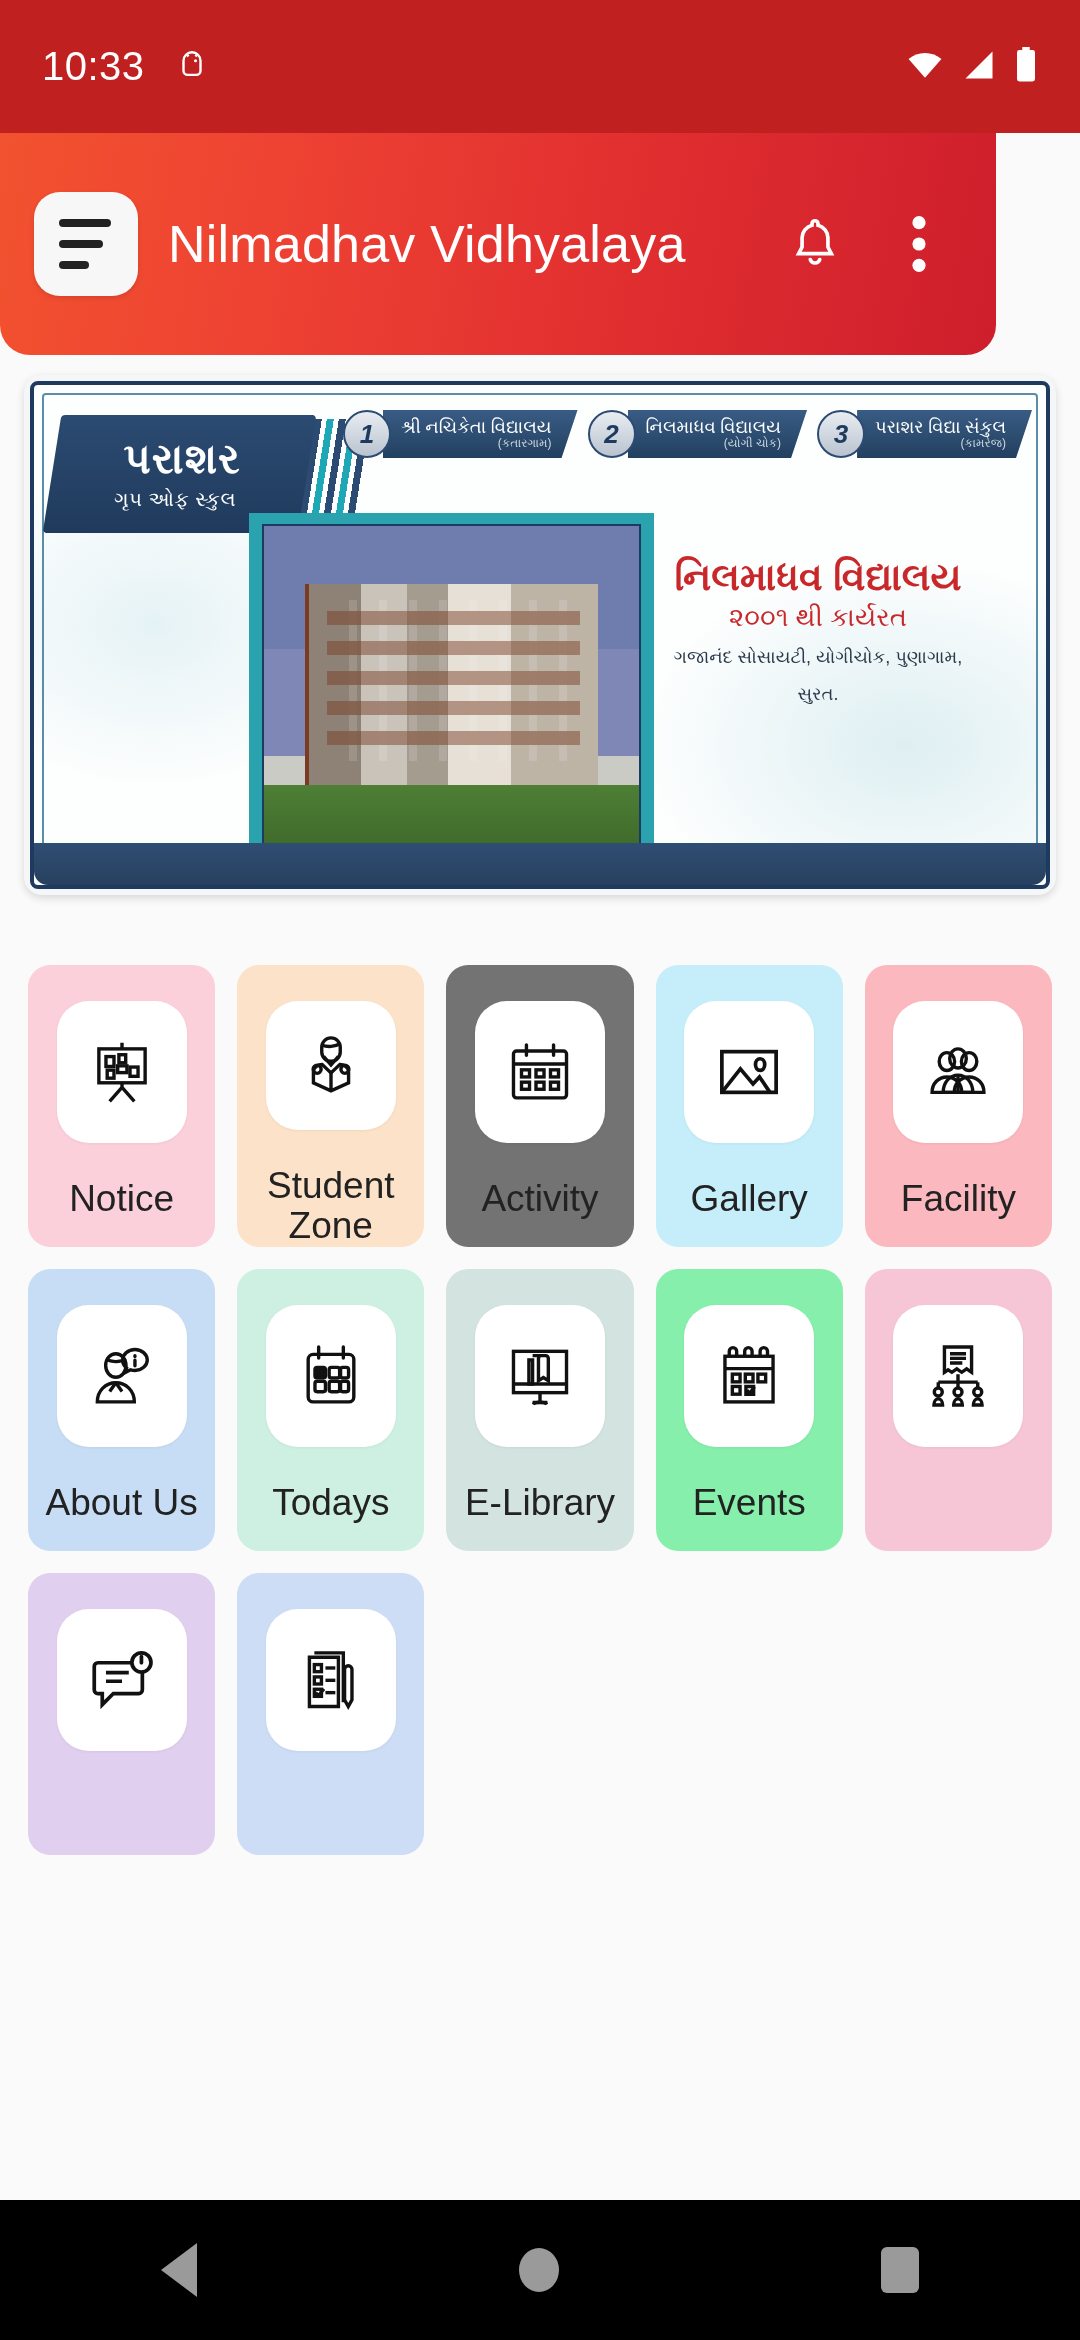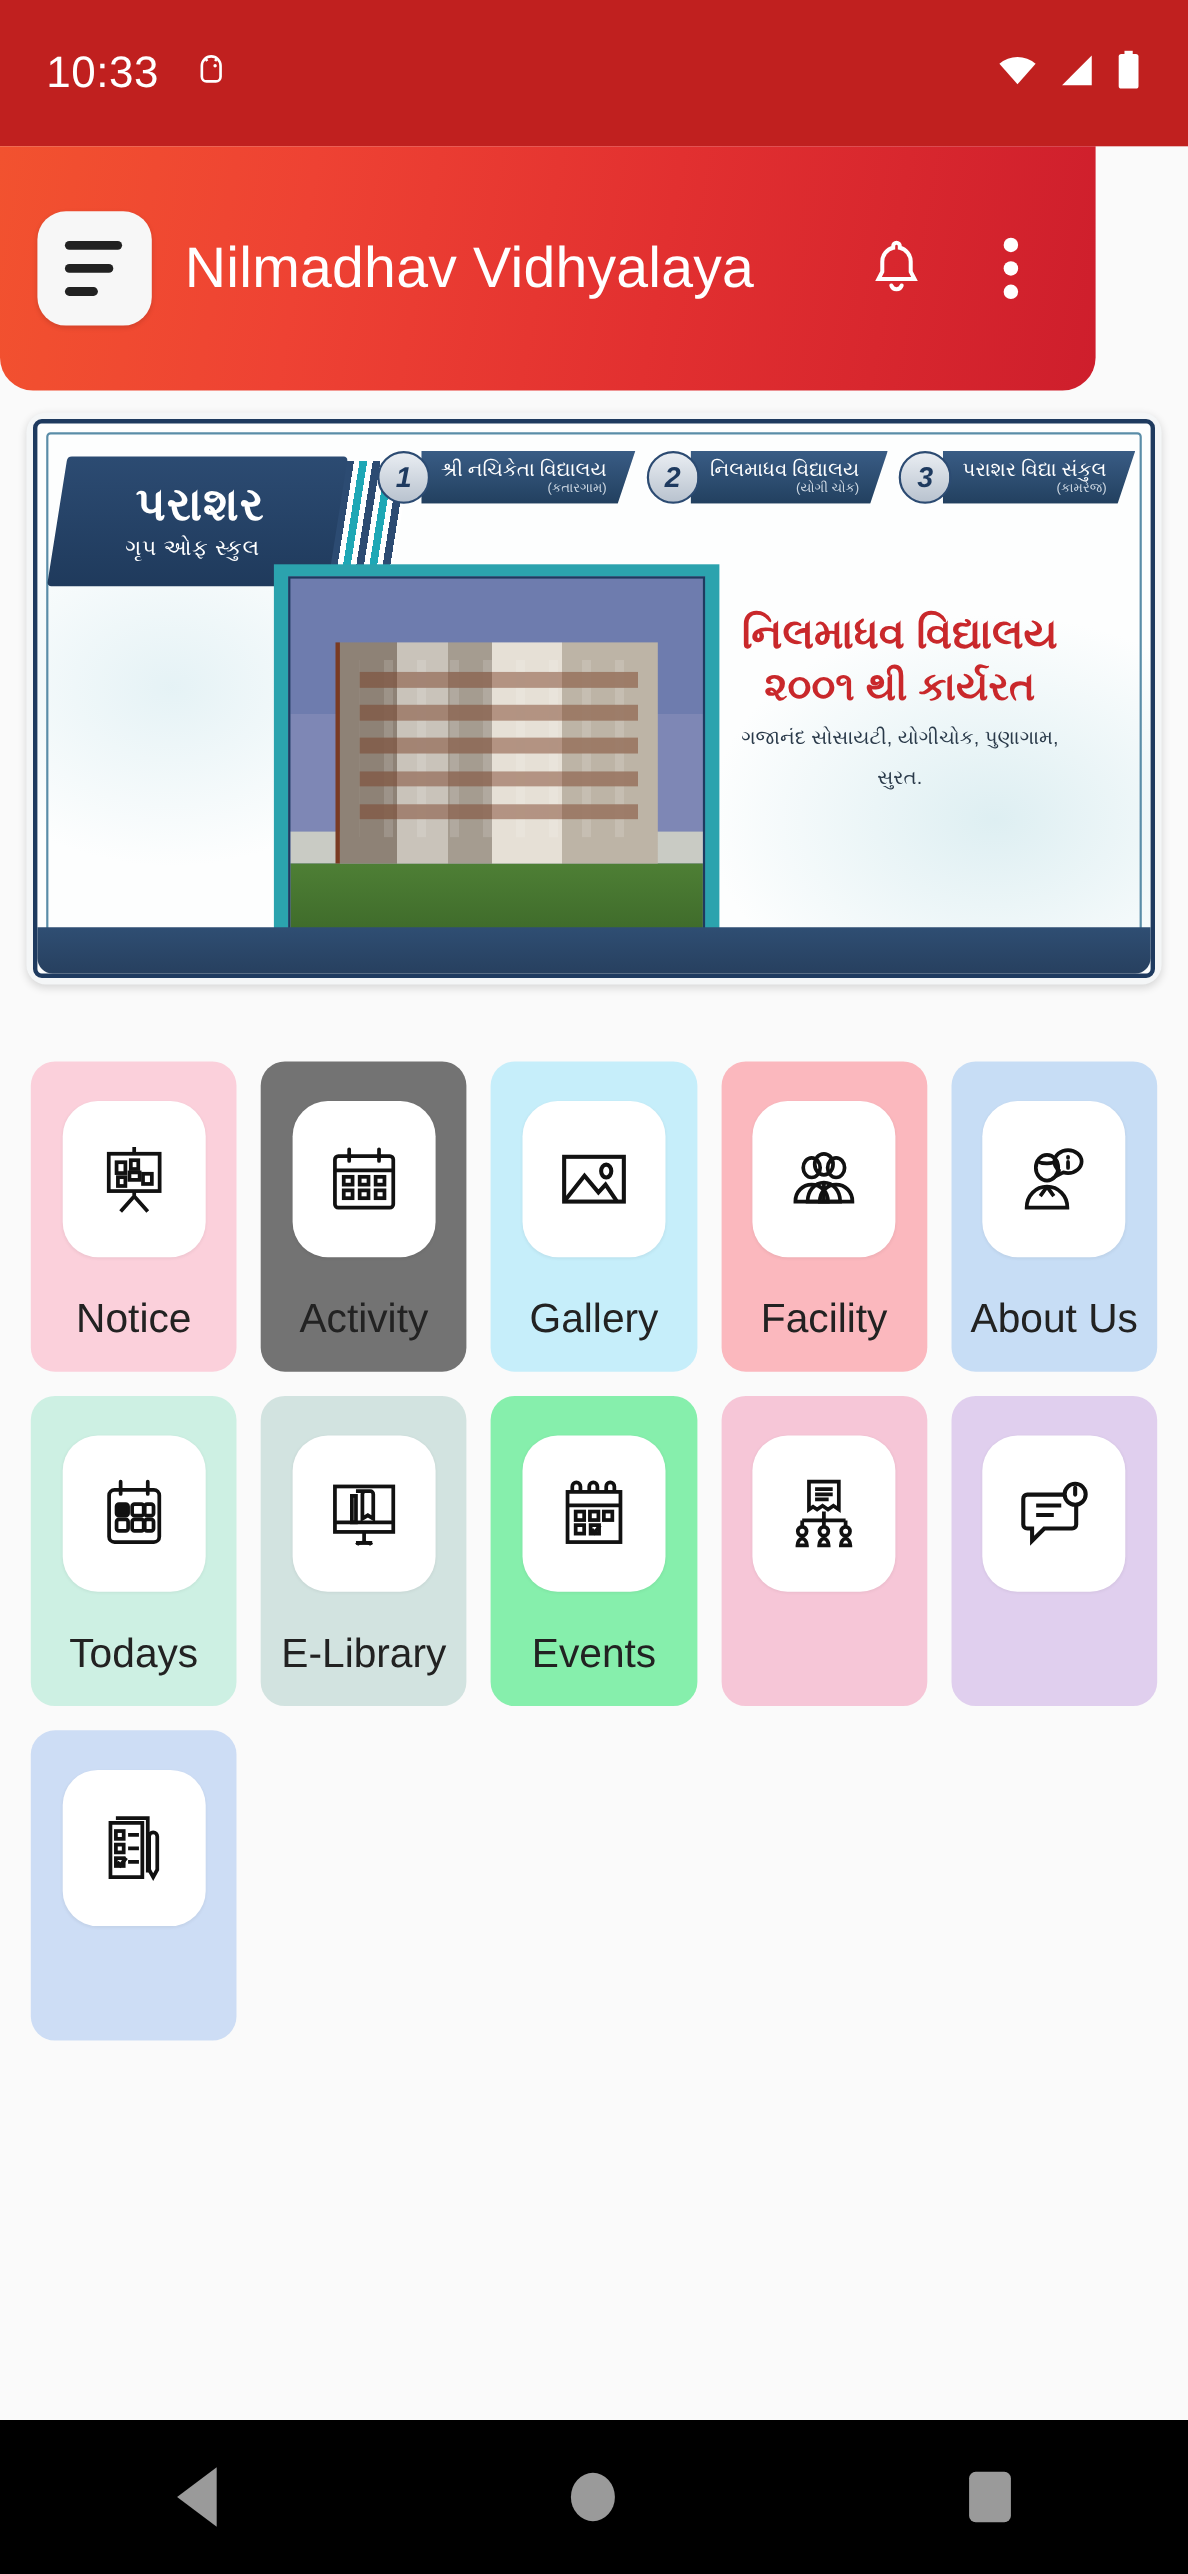--- a/index.html
+++ b/index.html
@@ -126,21 +126,21 @@
     background:
       repeating-linear-gradient(0deg,transparent 0 16px,rgba(120,60,35,.85) 16px 30px),
       repeating-linear-gradient(90deg,transparent 0 22px,rgba(255,255,255,.25) 22px 30px);
     opacity:.55;
   }
   .grass{ position:absolute; left:0; right:0; bottom:0; height:20%; background:linear-gradient(#4E7F35,#3E6A2A); }
   .drive{ position:absolute; left:0; right:0; bottom:20%; height:9%; background:#C9CBC4; }
   
   .btext{ position:absolute; right:28px; top:170px; width:400px; text-align:center; }
   .bt1{ color:#C9282B; font-size:38px; font-weight:bold; line-height:1.2; }
-  .bt2{ color:#C9282B; font-size:36px; font-weight:bold; line-height:1.3; }
+  .bt2{ color:#C9282B; font-size:26px; font-weight:normal; line-height:1.3; }
   .bt3{ color:#2A3A4A; font-size:18px; line-height:1.5; margin-top:10px; }
 
   
   .grid{
     position:absolute; top:965px; left:28px; width:1024px;
     display:grid; grid-template-columns:repeat(5,1fr); gap:22px 22px;
   }
   .tile{
     height:282px; border-radius:22px;
     display:flex; flex-direction:column; align-items:center;
@@ -288,20 +288,34 @@
           <rect x="6.8" y="7" width="2.6" height="3.2"></rect>
             <rect x="11" y="6.4" width="2.2" height="2.6"></rect>
           <rect x="10.6" y="10" width="3" height="2.2"></rect>
             <rect x="7.2" y="11.4" width="2.2" height="2.6"></rect>
           <rect x="14.6" y="10.4" width="2.6" height="3"></rect>
         </svg>
       </div>
       <div class="tile-lb">Notice</div>
     </div>
 
+    <div class="tile" style="background:#FCE2C8">
+      <div class="tile-ic">
+        <svg width="74" height="74" viewBox="0 0 24 24" fill="none" stroke="#111" stroke-width="1.1">
+          <path d="M9 6.2a3 3 0 0 1 6 0v1.6a3 3 0 0 1-6 0z"></path>
+          <path d="M9.1 5.6c1.6.6 4.3.6 5.9-.6"></path>
+          <path d="M9.6 9.2 12 12l2.4-2.8"></path>
+          <path d="M6.3 14.2c0-1.4 1.6-2.4 2.8-2.4L12 14.6l2.9-2.8c1.2 0 2.8 1 2.8 2.4"></path>
+          <path d="M12 14.6v5.8M6.3 14.2v3.6L12 20.4l5.7-2.6v-3.6"></path>
+          <circle cx="7.5" cy="13.4" r="1.3"></circle>
+            <circle cx="16.5" cy="13.4" r="1.3"></circle>
+        </svg>
+      </div>
+      <div class="tile-lb">Student Zone</div>
+    </div>
 
     <div class="tile" style="background:#737373">
       <div class="tile-ic">
         <svg width="74" height="74" viewBox="0 0 24 24" fill="none" stroke="#111" stroke-width="1.1">
           <rect x="3.4" y="5.2" width="17.2" height="15.2" rx="1"></rect>
           <path d="M3.4 9.4h17.2"></path>
           <path d="M7.6 3.2v3.4M16.4 3.2v3.4" stroke-linecap="round"></path>
           <rect x="6" y="11.3" width="2.6" height="2.3"></rect>
             <rect x="10.7" y="11.3" width="2.6" height="2.3"></rect>
             <rect x="15.4" y="11.3" width="2.6" height="2.3"></rect>

